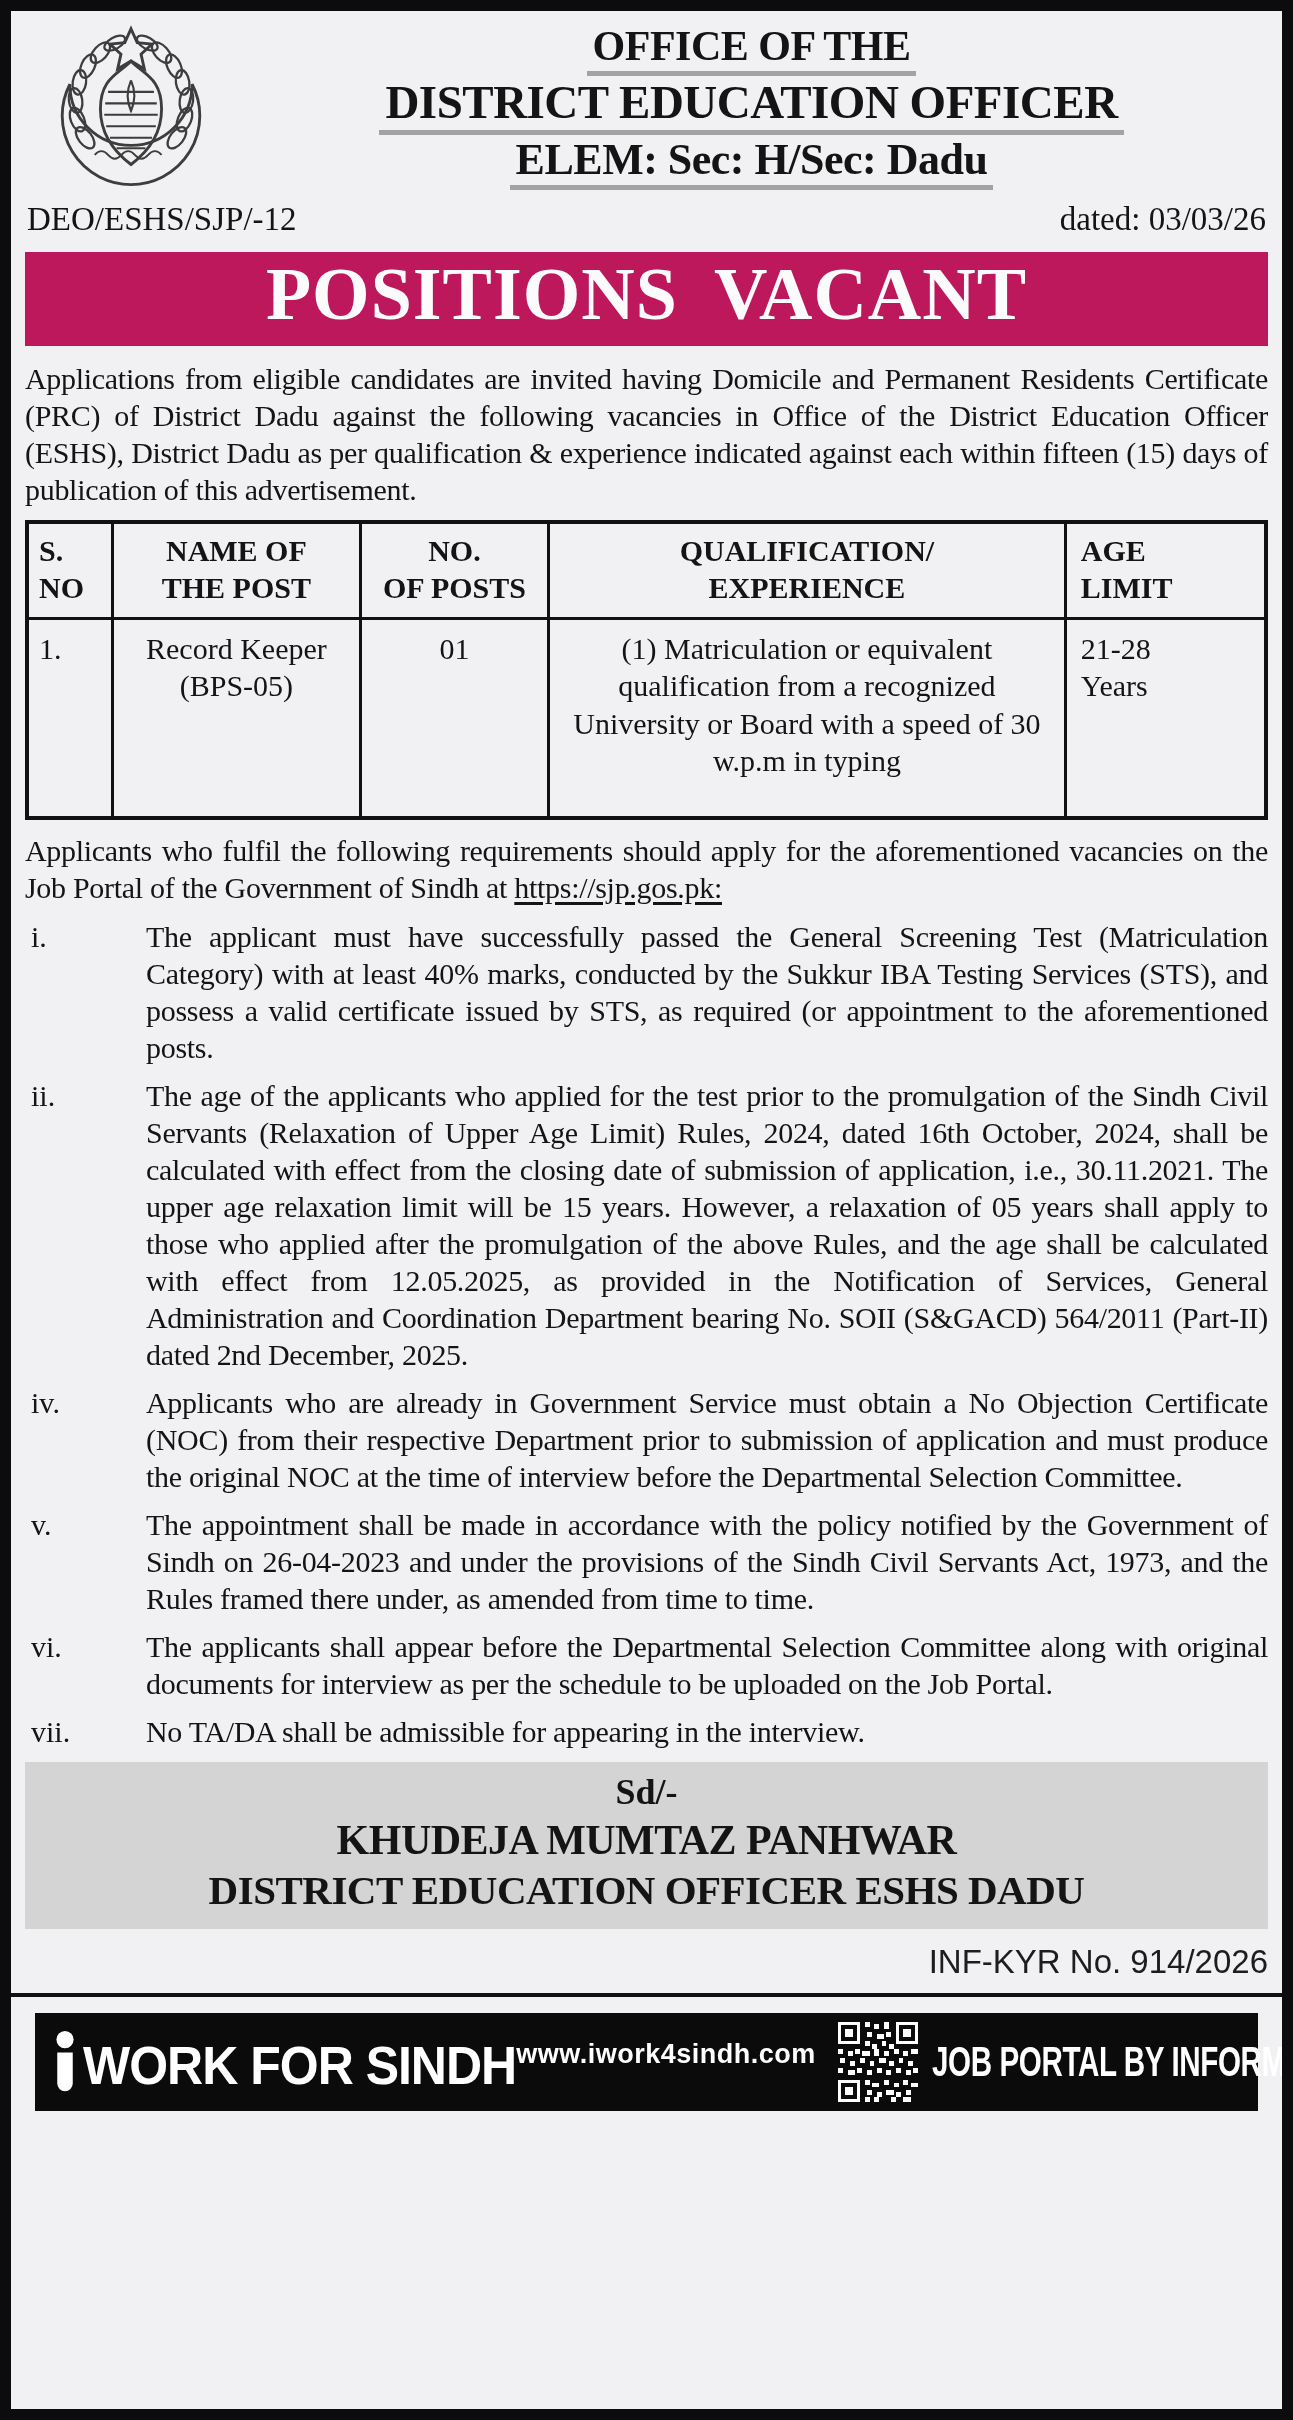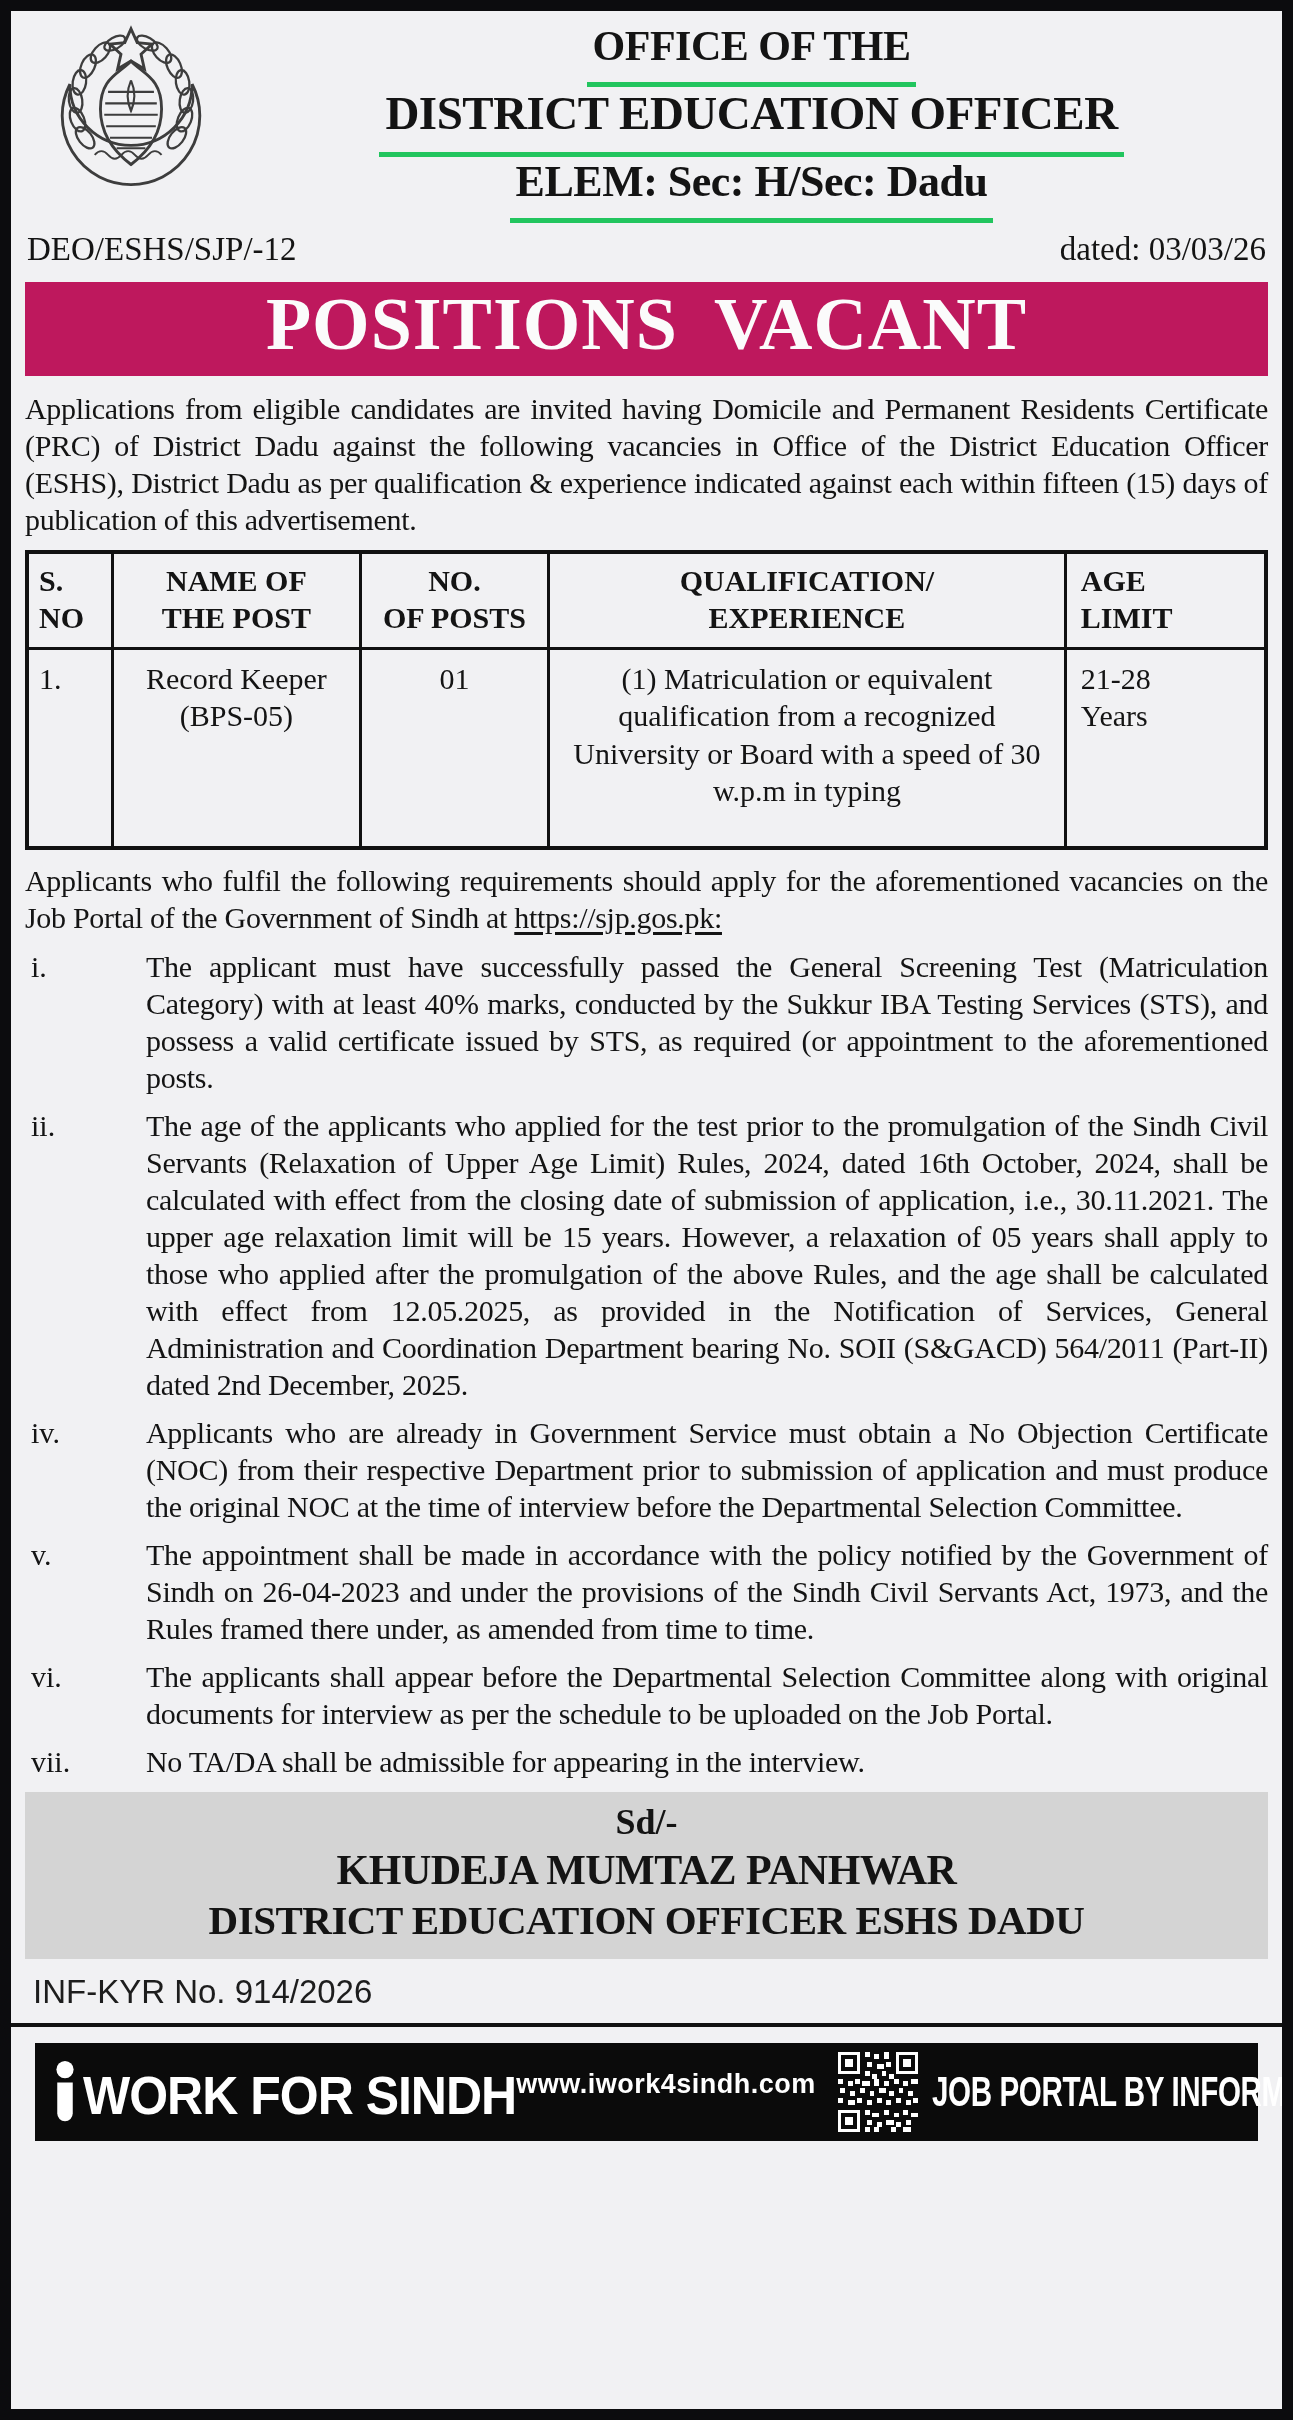--- a/index.html
+++ b/index.html
@@ -4,21 +4,21 @@
 <style>
   * { margin:0; padding:0; box-sizing:border-box; }
   body { background:#2a2a2a; font-family:"Liberation Serif", serif; }
   .ad { position:relative; width:1293px; height:2420px; background:#0c0c0e; margin:0 auto; }
   .inner { position:absolute; inset:11px; background:#f1f1f3; overflow:hidden; padding:10px 14px 0 14px; color:#141414; }
 
   
   .header { position:relative; min-height:172px; }
   .emblem { position:absolute; left:6px; top:4px; width:200px; height:172px; }
   .titles { margin-left:210px; text-align:center; padding-top:2px; }
-  .titles .t { display:inline-block; font-weight:700; letter-spacing:-0.5px; border-bottom:5px solid #22c55e; padding:0 6px 12px 6px; line-height:1.12; }
+  .titles .t { display:inline-block; font-weight:700; letter-spacing:-0.5px; border-bottom:5px solid #a3a3a3; padding:0 6px 1px 6px; line-height:1.12; }
   .t1 { font-size:42px; }
   .t2 { font-size:47px; }
   .t3 { font-size:44px; }
 
   .refrow { display:flex; justify-content:space-between; align-items:baseline; font-size:33px; margin-top:8px; padding:0 2px; }
 
   .banner { margin-top:14px; background:#be185d; color:#fbfbfb; text-align:center; font-weight:700; font-size:74px; letter-spacing:1px; word-spacing:18px; padding:4px 0 12px 0; line-height:1.05; }
 
   .body-text { font-size:30px; line-height:37px; letter-spacing:-0.3px; text-align:justify; }
   .intro { margin-top:14px; }
@@ -42,21 +42,21 @@
   .req { display:flex; margin-bottom:11px; }
   .req .num { flex:0 0 88px; padding-left:6px; font-size:30px; line-height:37px; }
   .req .txt { flex:1;margin-left:33px; }
 
   
   .sig { margin-top:12px; background:#d4d4d4; text-align:center; padding:8px 10px 14px 10px; }
   .sig .sd { font-size:36px; font-weight:700; line-height:1.25; }
   .sig .name { font-size:42px; font-weight:700; letter-spacing:-0.5px; line-height:1.2; }
   .sig .title { font-size:41px; font-weight:700; letter-spacing:-0.5px; line-height:1.2; }
 
-  .infline { font-family:"Liberation Sans", sans-serif; font-size:33px; color:#1d1d1d; margin:14px 0 12px 8px; }
+  .infline { font-family:"Liberation Sans", sans-serif; font-size:33px; color:#1d1d1d; margin:14px 0 12px 8px;text-align:right; }
   .rule { border-top:4px solid #111; margin:0 -14px; }
 
   
   .fbanner { margin:16px 10px 0 10px; background:#0b0b0b; height:98px; display:flex; align-items:center; padding:0 18px; color:#fff; }
   .flogo { display:flex; flex-direction:row; justify-content:center; }
   .flogo-top { display:flex; align-items:flex-end; gap:6px; }
   .i-icon { width:24px; height:62px; }
   .flogo-text { font-family:"Liberation Sans", sans-serif; font-weight:700; font-size:50px; letter-spacing:-1px; line-height:0.95; white-space:nowrap; transform:scaleY(1.08); transform-origin:bottom left; }
   .fsite { font-family:"Liberation Sans", sans-serif; font-weight:700; font-size:27px; letter-spacing:0.5px; margin-top:8px; }
   .qr { width:80px; height:80px; margin-left:22px; flex:none; }

